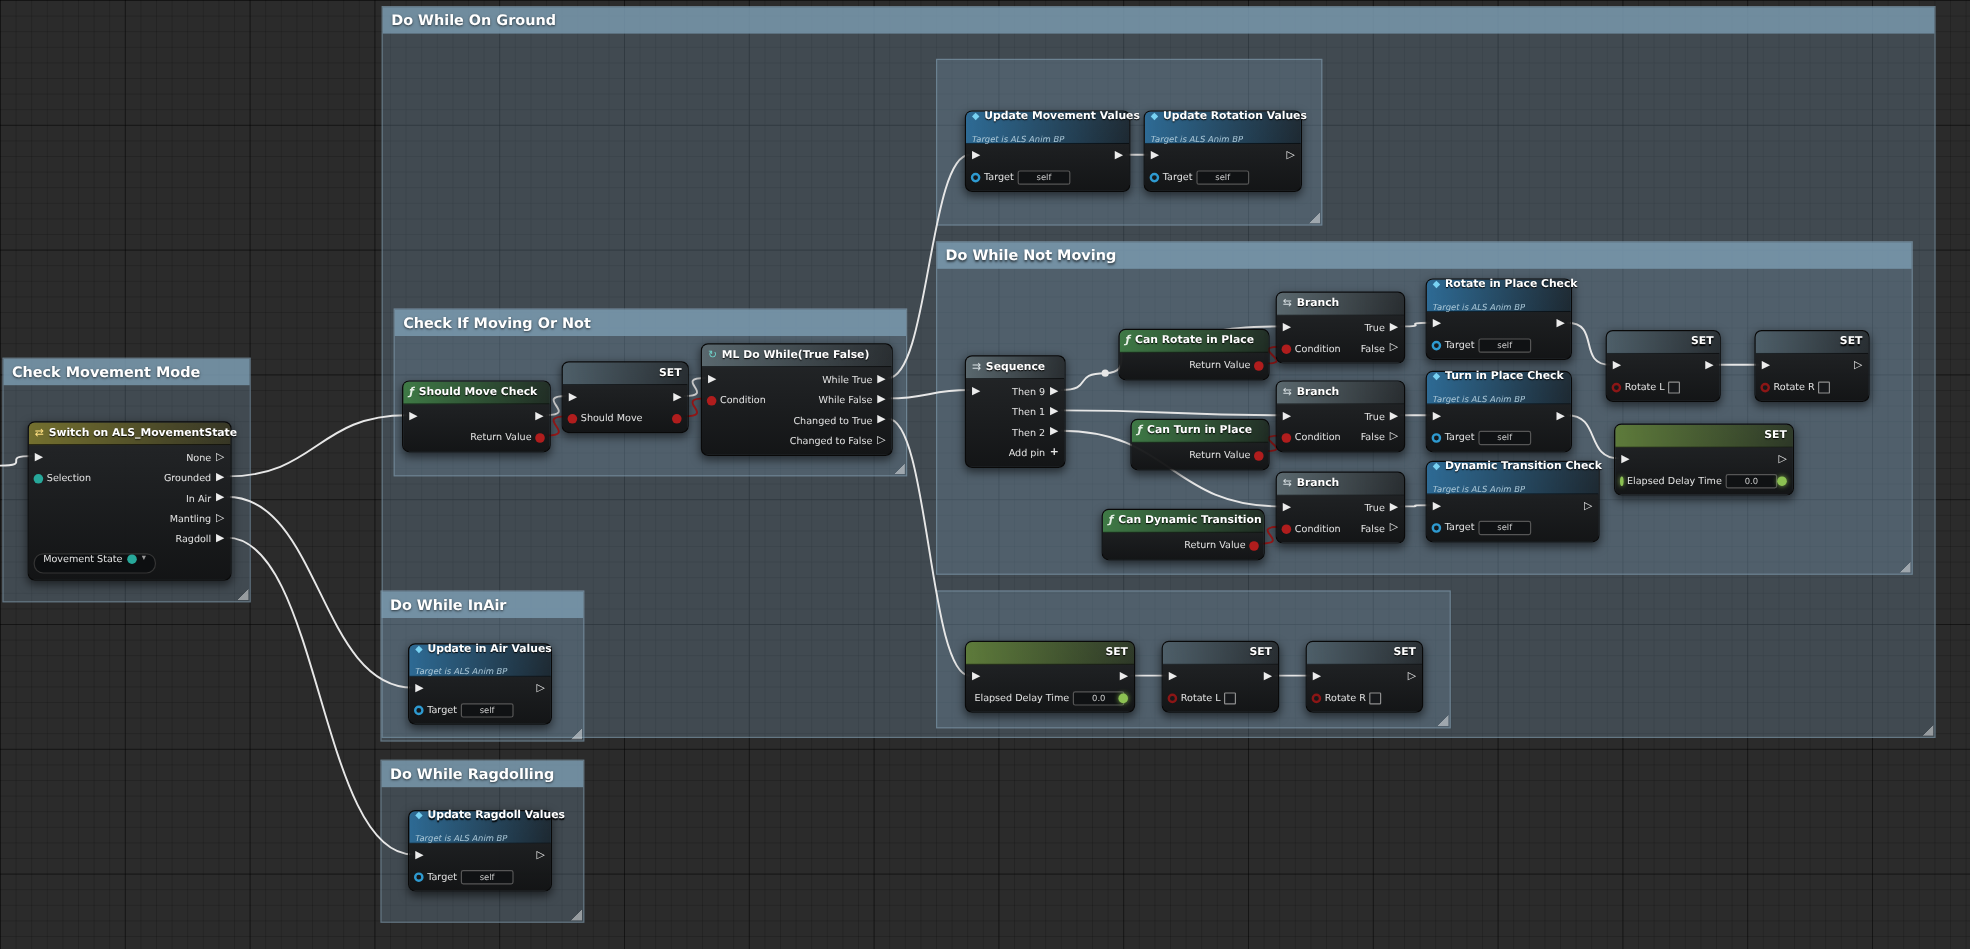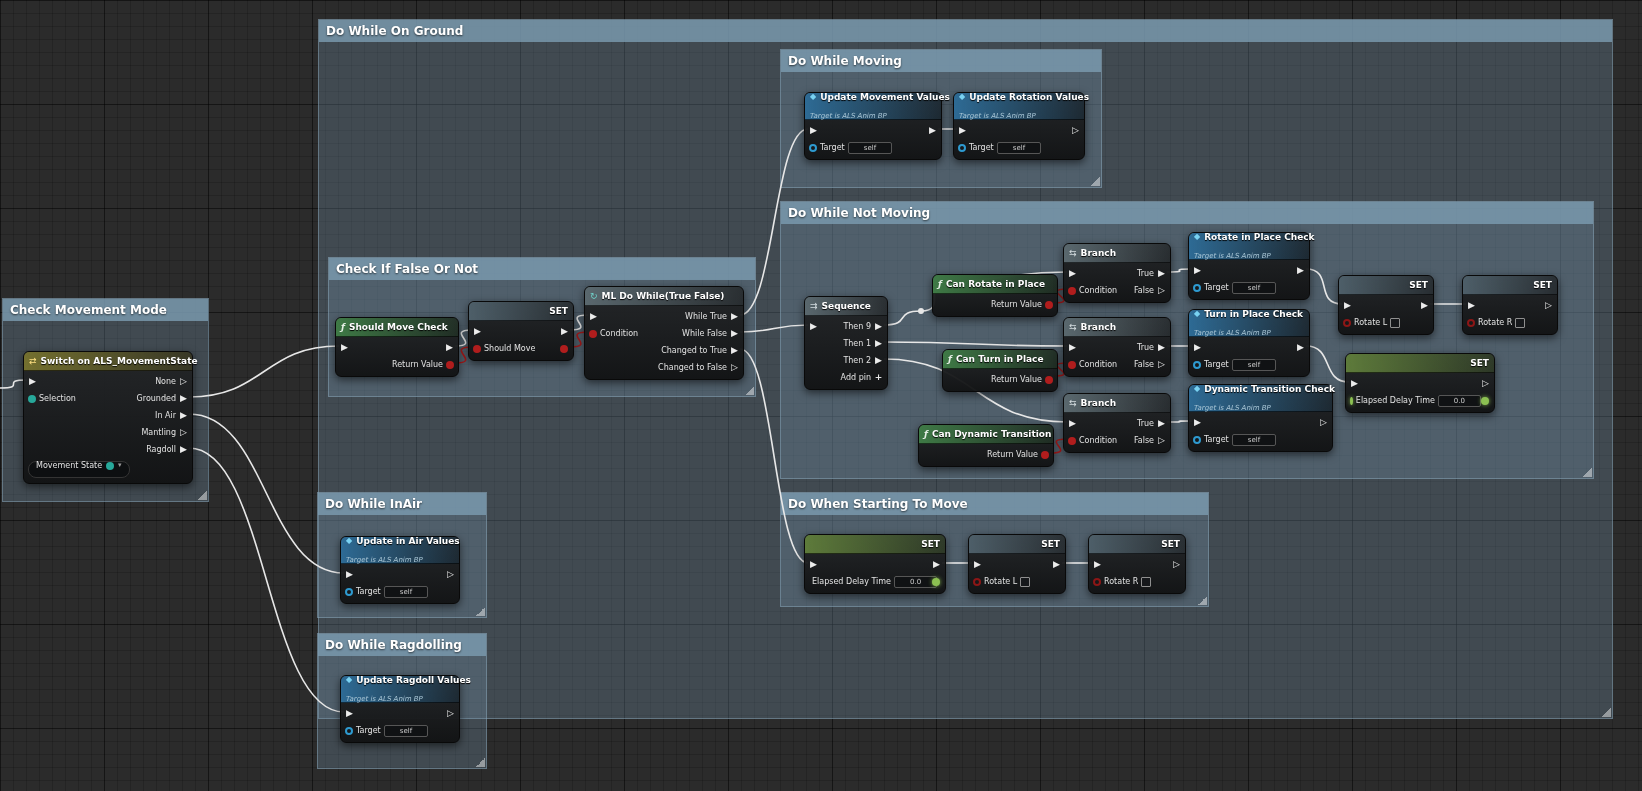--- a/index.html
+++ b/index.html
@@ -104,60 +104,54 @@
     background:#0d0f11;border:1px solid #343434;border-radius:8px;
     display:flex;align-items:flex-start;gap:4px;padding:0 7px;
   }
   .caret{font-size:7px;color:#9a9a9a;line-height:1;}
 </style>
 </head>
 <body>
 
 <div id="canvas">
   <div id="comments-layer">
-      <div class="comment" style="left: 318px; top: 19px; width: 1295px; height: 700px;">
+      <div class="comment" style="left: 318px; top: 5px; width: 1295px; height: 610px;">
         <div class="comment-header">
           <span class="comment-title">Do While On Ground</span>
         </div>
         <span class="resize-handle"></span>
       </div>
       <div class="comment" style="left: 780px; top: 49px; width: 322px; height: 139px;">
-        <div class="comment-header">
-          <span class="comment-title">Do While Moving</span>
-        </div>
         <span class="resize-handle"></span>
       </div>
       <div class="comment" style="left: 780px; top: 201px; width: 814px; height: 278px;">
         <div class="comment-header">
           <span class="comment-title">Do While Not Moving</span>
         </div>
         <span class="resize-handle"></span>
       </div>
       <div class="comment" style="left: 328px; top: 257px; width: 428px; height: 140px;">
         <div class="comment-header">
-          <span class="comment-title">Check If False Or Not</span>
+          <span class="comment-title">Check If Moving Or Not</span>
         </div>
         <span class="resize-handle"></span>
       </div>
       <div class="comment" style="left: 2px; top: 298px; width: 207px; height: 204px;">
         <div class="comment-header">
           <span class="comment-title">Check Movement Mode</span>
         </div>
         <span class="resize-handle"></span>
       </div>
       <div class="comment" style="left: 317px; top: 492px; width: 170px; height: 126px;">
         <div class="comment-header">
           <span class="comment-title">Do While InAir</span>
         </div>
         <span class="resize-handle"></span>
       </div>
       <div class="comment" style="left: 780px; top: 492px; width: 429px; height: 115px;">
-        <div class="comment-header">
-          <span class="comment-title">Do When Starting To Move</span>
-        </div>
         <span class="resize-handle"></span>
       </div>
       <div class="comment" style="left: 317px; top: 633px; width: 170px; height: 136px;">
         <div class="comment-header">
           <span class="comment-title">Do While Ragdolling</span>
         </div>
         <span class="resize-handle"></span>
       </div>
     </div>
   <svg id="wires" width="1642" height="791" xmlns="http://www.w3.org/2000/svg">

